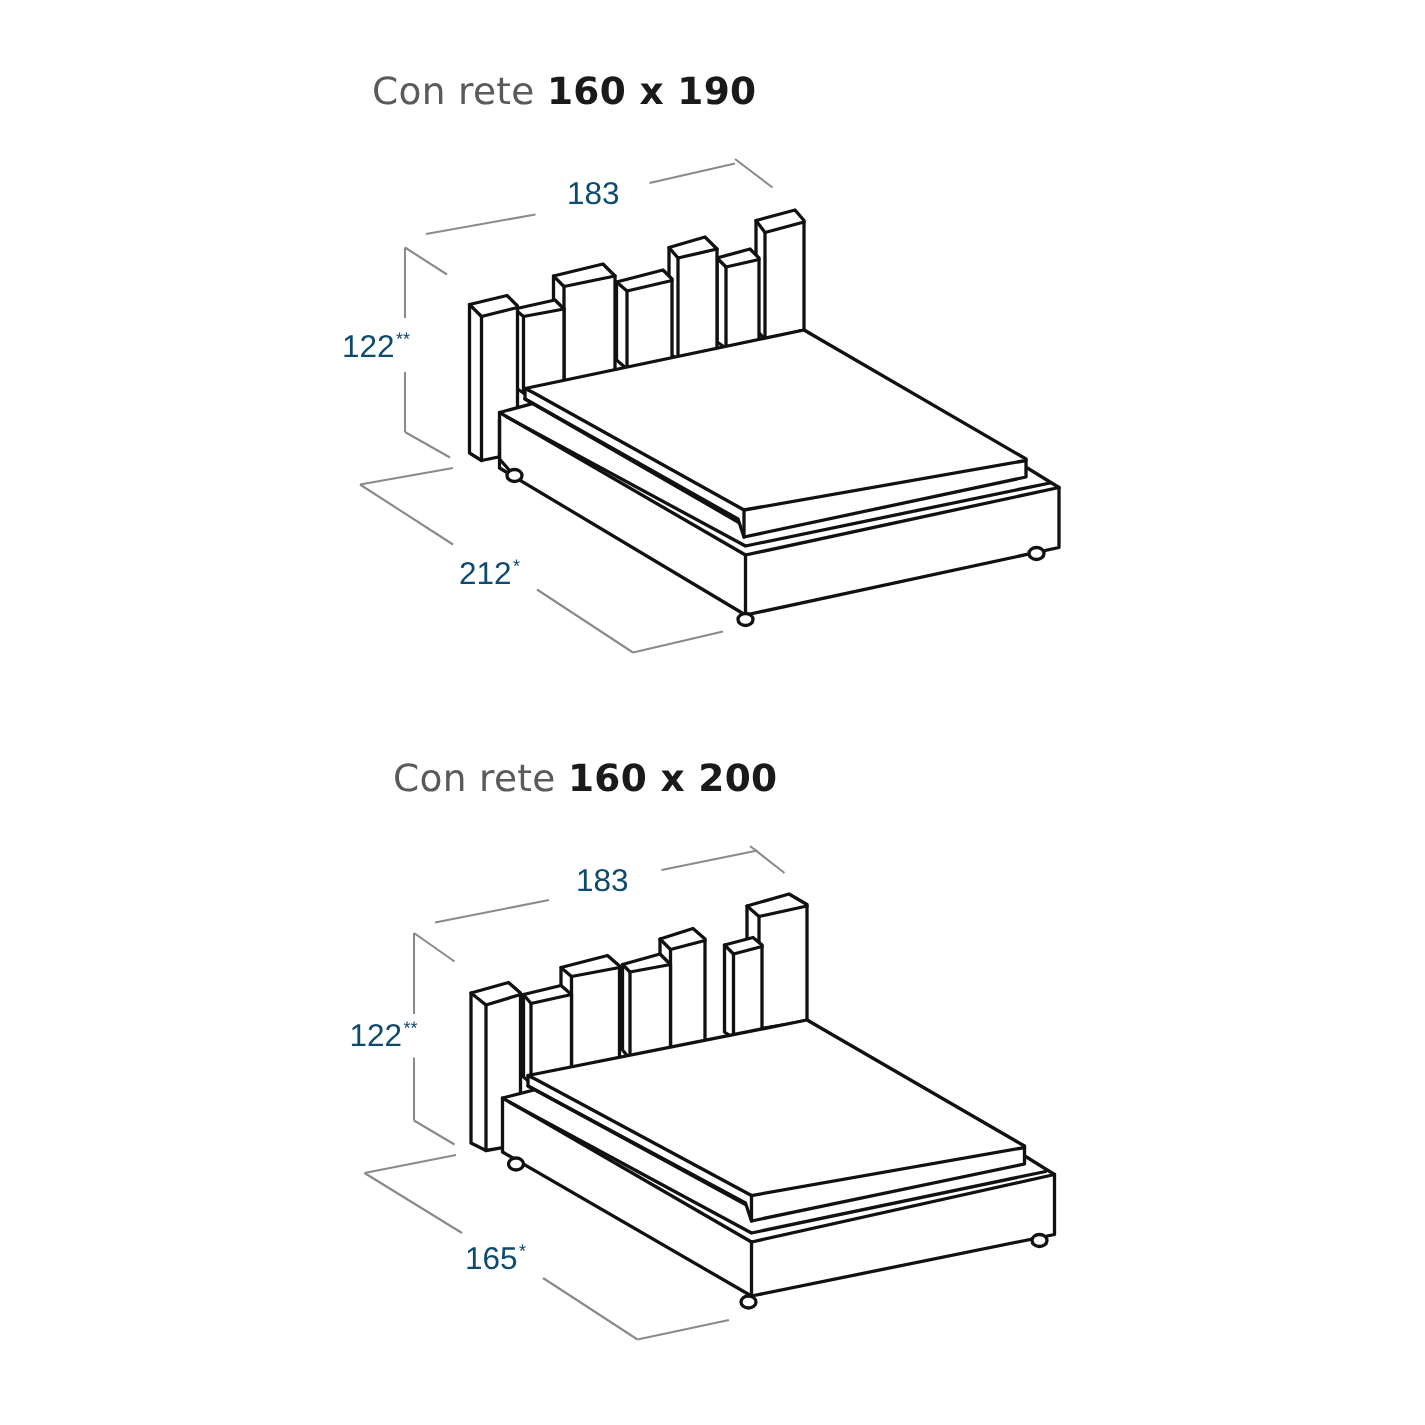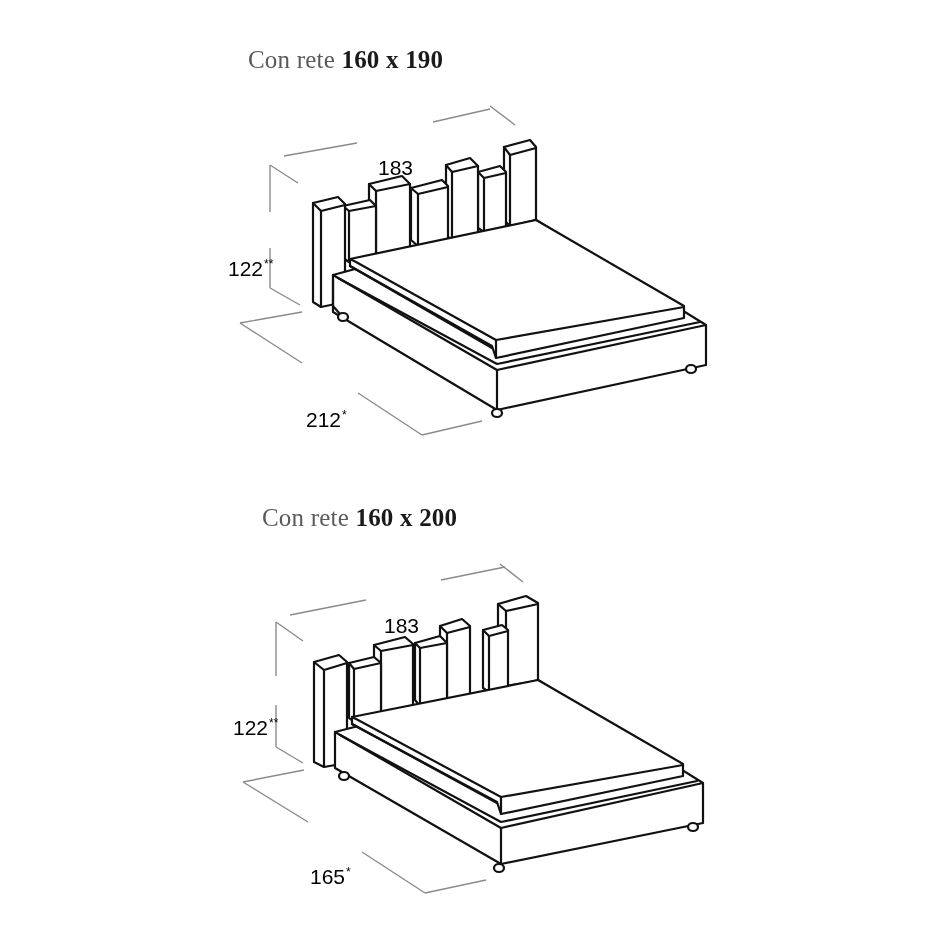--- a/index.html
+++ b/index.html
@@ -1,20 +1,20 @@
 <!DOCTYPE html>
 <html><head>
 <meta charset="utf-8">
 <style>
   html, body { margin: 0; padding: 0; background: #ffffff; }
   body { width: 950px; height: 950px; position: relative; overflow: hidden;
          font-family: "DejaVu Sans", sans-serif; }
-  .title { position: absolute; font-size: 25px; color: #5a5a5a; white-space: nowrap; letter-spacing: 0.2px; font-family: Liberation Serif, serif; }
+  .title { position: absolute; font-size: 25px; color: #5a5a5a; white-space: nowrap; letter-spacing: 0.2px; }
   .title .size { color: #1a1a1a; font-weight: bold; }
-  .dim { position: absolute; font-size: 21px; color: #000000; white-space: nowrap; font-family: "Liberation Sans", sans-serif; margin-top: 38px; }
+  .dim { position: absolute; font-size: 21px; color: #0c4a6e; white-space: nowrap; font-family: "Liberation Sans", sans-serif; }
   .dim sup { font-size: 12px; vertical-align: 8px; margin-left: 1px; }
   svg.drawing { position: absolute; left: 0; top: 0; }
   .ln { stroke: #111; stroke-width: 2.2; fill: #fff; stroke-linejoin: round; stroke-linecap: round; }
   .ol { stroke: #111; stroke-width: 2.2; fill: none; stroke-linejoin: round; stroke-linecap: round; }
   .dl { stroke: #8a8a8a; stroke-width: 1.4; fill: none; }
 </style>
 </head>
 <body>
 
 <div class="title" style="left:248px; top:46px;">

